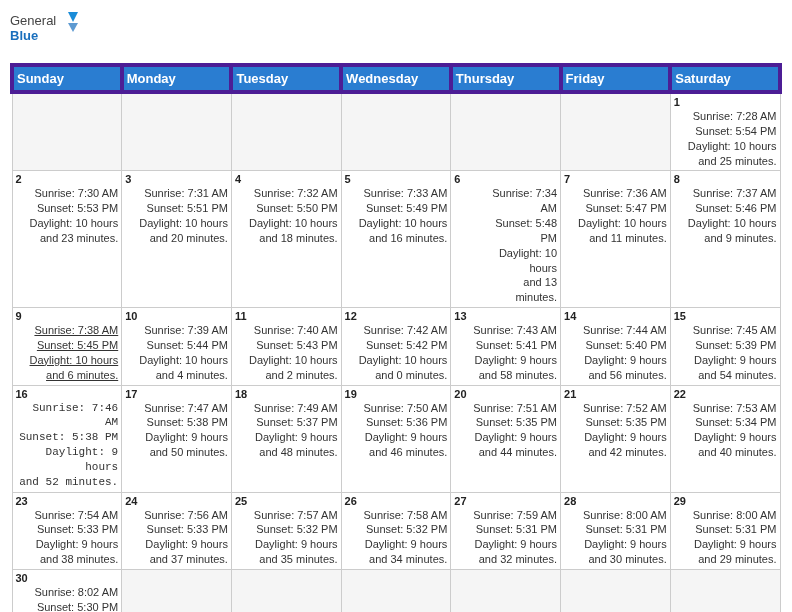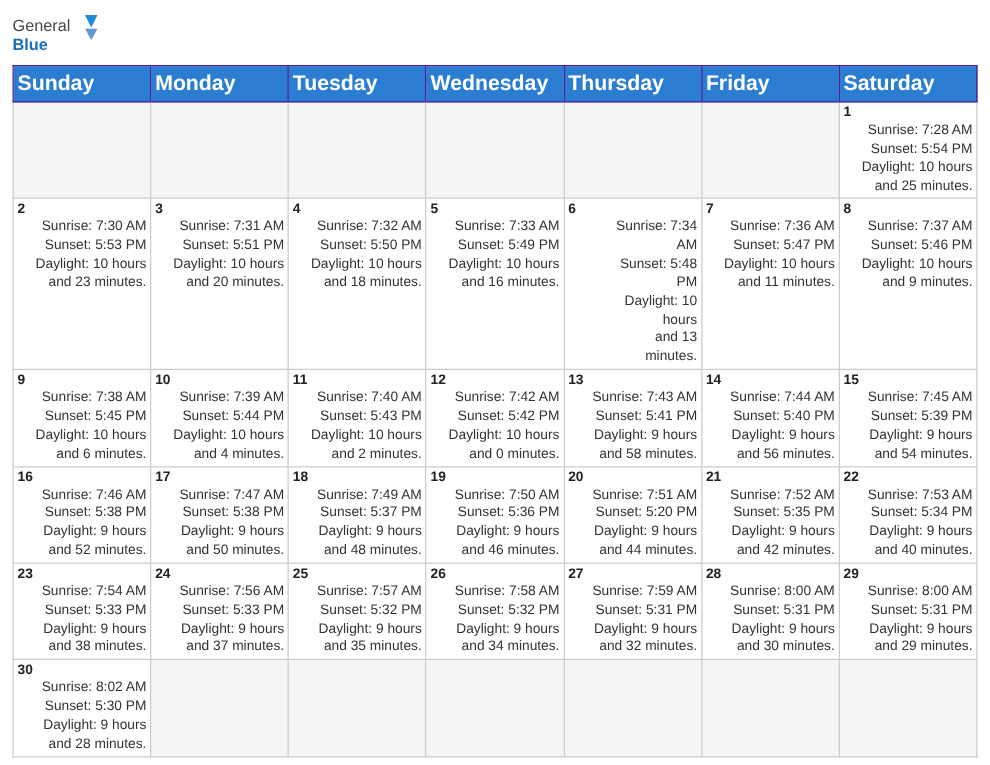--- a/index.html
+++ b/index.html
@@ -13,21 +13,21 @@
     .page {
       width: 792px;
       height: 612px;
       background: #fff;
       padding: 10px;
     }
     .header {
       display: flex;
       justify-content: space-between;
       align-items: flex-start;
-      margin-bottom: 6px;
+      margin-bottom: 17px;
     }
     .logo {
       display: flex;
       align-items: center;
       gap: 4px;
     }
     .title-block {
       text-align: right;
     }
     .month-year {
@@ -40,25 +40,25 @@
       color: #555;
     }
     .calendar {
       width: 100%;
       border-collapse: collapse;
       table-layout: fixed;
     }
     .calendar th {
       background: #2a7dd1;
       color: #fff;
-      font-size: 17px;
+      font-size: 13px;
       font-weight: bold;
       padding: 4px 3px;
       text-align: left;
-      border: 1px solid #4c1d95;
+      border: 4px solid #4c1d95;
     }
     .calendar td {
       vertical-align: top;
       border: 1px solid #ccc;
       padding: 2px 3px;
       font-size: 9px;
       color: #333;
       height: 74px;
       background: #fff;
     }
@@ -173,21 +173,21 @@
             <span class="day-num">8</span>
             <div class="day-info" style="white-space: pre-line;">Sunrise: 7:37 AM
 Sunset: 5:46 PM
 Daylight: 10 hours
 and 9 minutes.</div>
           </td>
         </tr>
         <tr>
           <td>
             <span class="day-num">9</span>
-            <div class="day-info" style="white-space: pre-line;">Sunrise: 7:38 AM
+            <div class="day-info" style="white-space: pre-line; text-decoration: underline;">Sunrise: 7:38 AM
 Sunset: 5:45 PM
 Daylight: 10 hours
 and 6 minutes.</div>
           </td>
           <td>
             <span class="day-num">10</span>
             <div class="day-info" style="white-space: pre-line;">Sunrise: 7:39 AM
 Sunset: 5:44 PM
 Daylight: 10 hours
 and 4 minutes.</div>
@@ -224,21 +224,21 @@
             <span class="day-num">15</span>
             <div class="day-info" style="white-space: pre-line;">Sunrise: 7:45 AM
 Sunset: 5:39 PM
 Daylight: 9 hours
 and 54 minutes.</div>
           </td>
         </tr>
         <tr>
           <td>
             <span class="day-num">16</span>
-            <div class="day-info" style="white-space: pre-line;">Sunrise: 7:46 AM
+            <div class="day-info" style="white-space: pre-line; font-family: Liberation Mono, monospace;">Sunrise: 7:46 AM
 Sunset: 5:38 PM
 Daylight: 9 hours
 and 52 minutes.</div>
           </td>
           <td>
             <span class="day-num">17</span>
             <div class="day-info" style="white-space: pre-line;">Sunrise: 7:47 AM
 Sunset: 5:38 PM
 Daylight: 9 hours
 and 50 minutes.</div>
@@ -253,21 +253,21 @@
           <td>
             <span class="day-num">19</span>
             <div class="day-info" style="white-space: pre-line;">Sunrise: 7:50 AM
 Sunset: 5:36 PM
 Daylight: 9 hours
 and 46 minutes.</div>
           </td>
           <td>
             <span class="day-num">20</span>
             <div class="day-info" style="white-space: pre-line;">Sunrise: 7:51 AM
-Sunset: 5:20 PM
+Sunset: 5:35 PM
 Daylight: 9 hours
 and 44 minutes.</div>
           </td>
           <td>
             <span class="day-num">21</span>
             <div class="day-info" style="white-space: pre-line;">Sunrise: 7:52 AM
 Sunset: 5:35 PM
 Daylight: 9 hours
 and 42 minutes.</div>
           </td>

